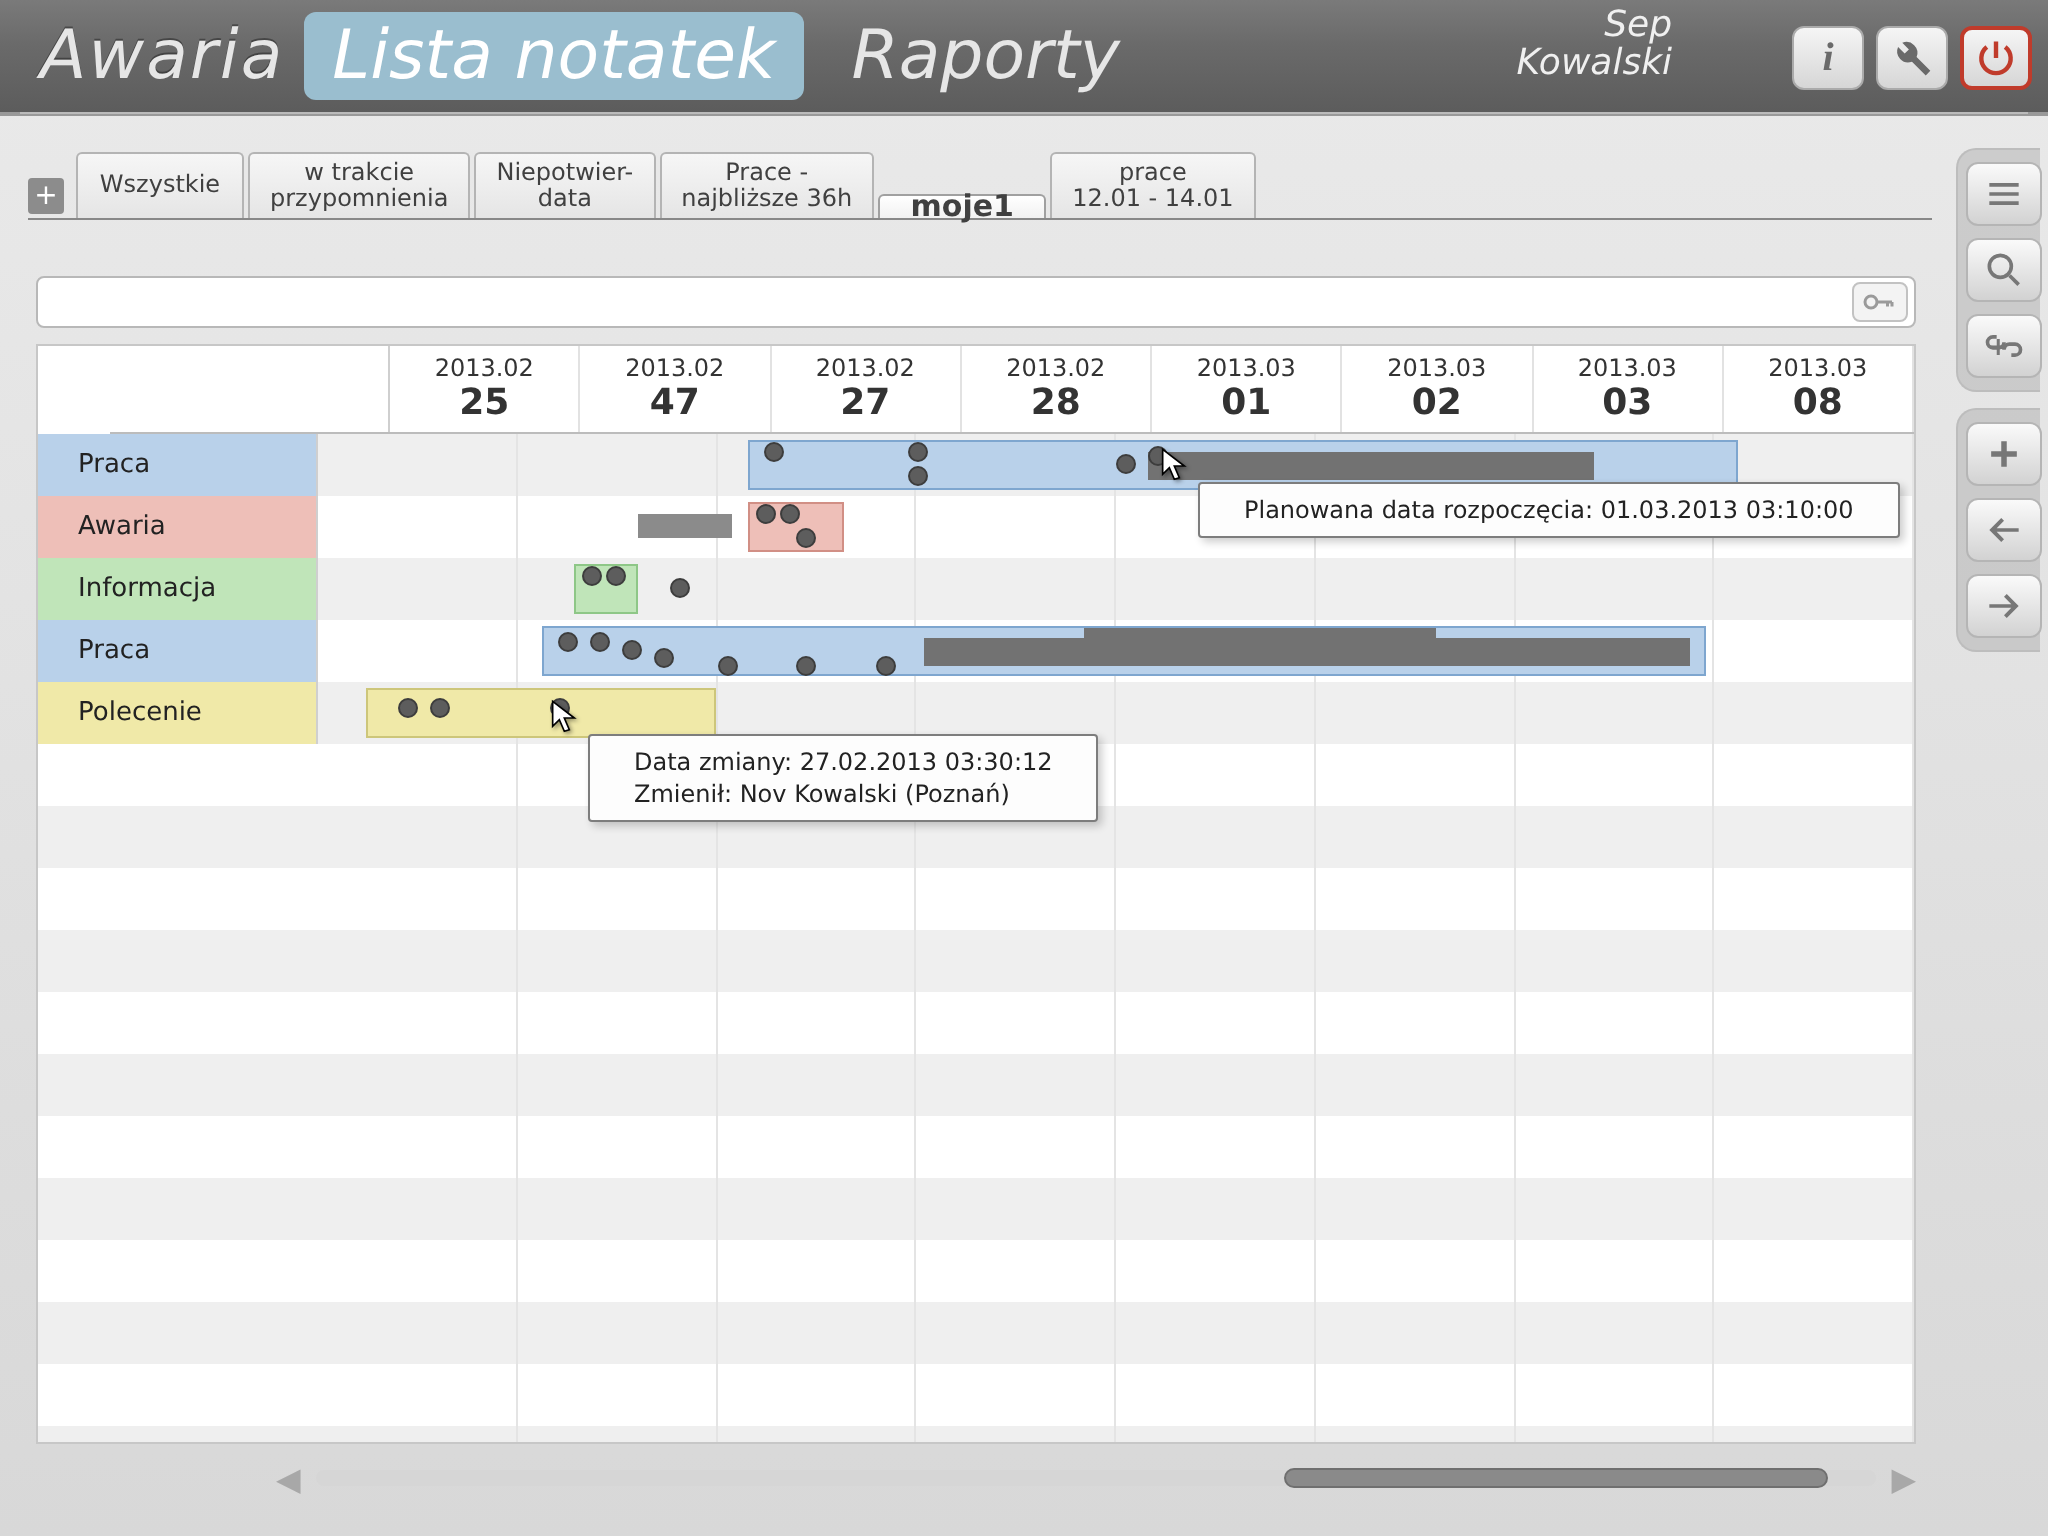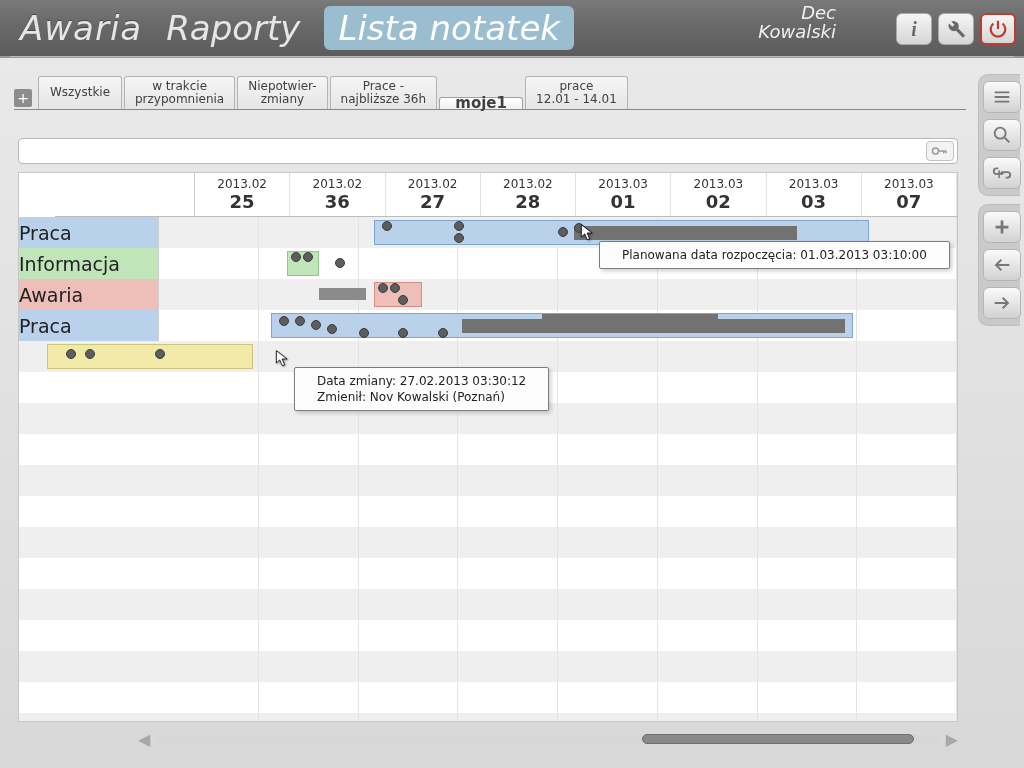--- a/index.html
+++ b/index.html
@@ -175,21 +175,21 @@
     position:absolute;top:0;bottom:0;left:140px;right:0;display:flex;pointer-events:none;
   }
   .vlines div{flex:1;border-right:1px solid #e4e4e4;}
 
   .rows{position:absolute;inset:0;}
   .grow{
     height:31px;display:flex;position:relative;
   }
   .glabel{
     width:140px;flex:none;border-right:1px solid #cfcfcf;
-    display:flex;align-items:center;padding-left:0;font-size:19px;color:#222;
+    display:flex;align-items:center;padding-left:20px;font-size:13px;color:#222;
   }
   .gtrack{flex:1;position:relative;}
   .gbar{
     position:absolute;top:3px;height:25px;border:1px solid rgba(0,0,0,.25);
   }
   .c-blue{background:#b9d1ea;border-color:#7ea6cf;}
   .c-red{background:#eebfb8;border-color:#d18f85;}
   .c-green{background:#c0e5b9;border-color:#8ec787;}
   .c-yellow{background:#f0e9a8;border-color:#cdc67a;}
   .c-grey{background:#8b8b8b;border:none;height:12px;top:9px;}
@@ -225,25 +225,25 @@
   }
   .sc-arrow{color:#a8a8a8;cursor:pointer;}
   .sc-track{flex:1;height:8px;background:#d6d6d6;border-radius:4px;position:relative;}
   .sc-thumb{position:absolute;top:-1px;height:10px;background:#8a8a8a;border-radius:5px;border:1px solid #6f6f6f;}
 </style>
 </head>
 <body>
 
 <div class="header">
   <span class="app-name">Awaria</span>
+  <span class="nav-tab active">Lista notatek</span>
   <span class="nav-tab">Raporty</span>
-  <span class="nav-tab active">Lista notatek</span>
 
   <div class="user-block">
-    <div>Dec</div>
+    <div>Sep</div>
     <div>Kowalski</div>
   </div>
 
   <div class="hdr-icons">
     <div class="hdr-btn">
         <span style="font-family:serif;">i</span>
       </div>
     <div class="hdr-btn">
       <svg viewBox="0 0 24 24">
           <path fill="currentColor" d="M22 19l-7.5-7.5a6 6 0 00-7.8-7.8l3.6 3.6-2.3 2.3L4.4 6A6 6 0 0012 14l7.5 7.5z"></path>
@@ -295,21 +295,21 @@
     </div>
   </div>
 </div>
 
 <div class="filters">
   <div class="add-filter">+</div>
   <div class="ftab">Wszystkie</div>
   <div class="ftab" style="white-space:pre-line">w trakcie
 przypomnienia</div>
   <div class="ftab" style="white-space:pre-line">Niepotwier-
-zmiany</div>
+data</div>
   <div class="ftab" style="white-space:pre-line">Prace -
 najbliższe 36h</div>
   <div class="ftab active">moje1</div>
   <div class="ftab" style="white-space:pre-line">prace
 12.01 - 14.01</div>
 </div>
 
 <div class="search">
   <input type="text" placeholder="" style="">
   <div class="key-icon">
@@ -323,21 +323,21 @@
 <div class="gantt">
   <div class="gantt-header">
     <div class="row-label-col"></div>
     <div class="date-cols">
       <div class="date-col">
           <span>2013.02</span>
           <span class="d">25</span>
         </div>
       <div class="date-col">
           <span>2013.02</span>
-          <span class="d">36</span>
+          <span class="d">47</span>
         </div>
       <div class="date-col">
           <span>2013.02</span>
           <span class="d">27</span>
         </div>
       <div class="date-col">
           <span>2013.02</span>
           <span class="d">28</span>
         </div>
       <div class="date-col">
@@ -347,21 +347,21 @@
       <div class="date-col">
           <span>2013.03</span>
           <span class="d">02</span>
         </div>
       <div class="date-col">
           <span>2013.03</span>
           <span class="d">03</span>
         </div>
       <div class="date-col">
           <span>2013.03</span>
-          <span class="d">07</span>
+          <span class="d">08</span>
         </div>
     </div>
   </div>
 
   <div class="gantt-body">
     <div class="stripes"></div>
     <div class="vlines">
         <div></div>
         <div></div>
         <div></div>
@@ -380,58 +380,59 @@
           <div class="gbar c-blue" style="left:27%;width:62%"></div>
           <div class="gbar dk-overlay" style="left:52%;width:28%"></div>
           <div class="dot" style="left:28%;top:4px"></div>
           <div class="dot" style="left:37%;top:4px"></div>
           <div class="dot" style="left:37%;top:16px"></div>
           <div class="dot" style="left:50%;top:10px"></div>
           <div class="dot" style="left:52%;top:6px"></div>
         </div>
       </div>
 
-      <div class="grow row-info">
-        <div class="glabel">Informacja</div>
-        <div class="gtrack">
-          <div class="gbar c-green" style="left:16%;width:4%"></div>
-          <div class="dot" style="left:16.5%;top:4px"></div>
-          <div class="dot" style="left:18%;top:4px"></div>
-          <div class="dot" style="left:22%;top:10px"></div>
-        </div>
-      </div>
-
       <div class="grow row-awaria">
         <div class="glabel">Awaria</div>
         <div class="gtrack">
           <div class="gbar c-grey" style="left:20%;width:6%"></div>
           <div class="gbar c-red" style="left:27%;width:6%"></div>
           <div class="dot" style="left:27.5%;top:4px"></div>
           <div class="dot" style="left:29%;top:4px"></div>
           <div class="dot" style="left:30%;top:16px"></div>
+        </div>
+      </div>
+
+      <div class="grow row-info">
+        <div class="glabel">Informacja</div>
+        <div class="gtrack">
+          <div class="gbar c-green" style="left:16%;width:4%"></div>
+          <div class="dot" style="left:16.5%;top:4px"></div>
+          <div class="dot" style="left:18%;top:4px"></div>
+          <div class="dot" style="left:22%;top:10px"></div>
         </div>
       </div>
 
       <div class="grow row-praca2">
         <div class="glabel">Praca</div>
         <div class="gtrack">
           <div class="gbar c-blue" style="left:14%;width:73%"></div>
           <div class="gbar dk-overlay" style="left:38%;width:48%;height:14px;top:9px"></div>
           <div class="gbar dk-overlay" style="left:48%;width:22%;height:10px;top:4px"></div>
           <div class="dot" style="left:15%;top:6px"></div>
           <div class="dot" style="left:17%;top:6px"></div>
           <div class="dot" style="left:19%;top:10px"></div>
           <div class="dot" style="left:21%;top:14px"></div>
           <div class="dot" style="left:25%;top:18px"></div>
           <div class="dot" style="left:30%;top:18px"></div>
           <div class="dot" style="left:35%;top:18px"></div>
         </div>
       </div>
 
       <div class="grow row-polec">
+        <div class="glabel">Polecenie</div>
         <div class="gtrack">
           <div class="gbar c-yellow" style="left:3%;width:22%"></div>
           <div class="dot" style="left:5%;top:8px"></div>
           <div class="dot" style="left:7%;top:8px"></div>
           <div class="dot" style="left:14.5%;top:8px"></div>
         </div>
       </div>
     </div>
 
     <div class="cursor" style="left:560px;top:6px">

